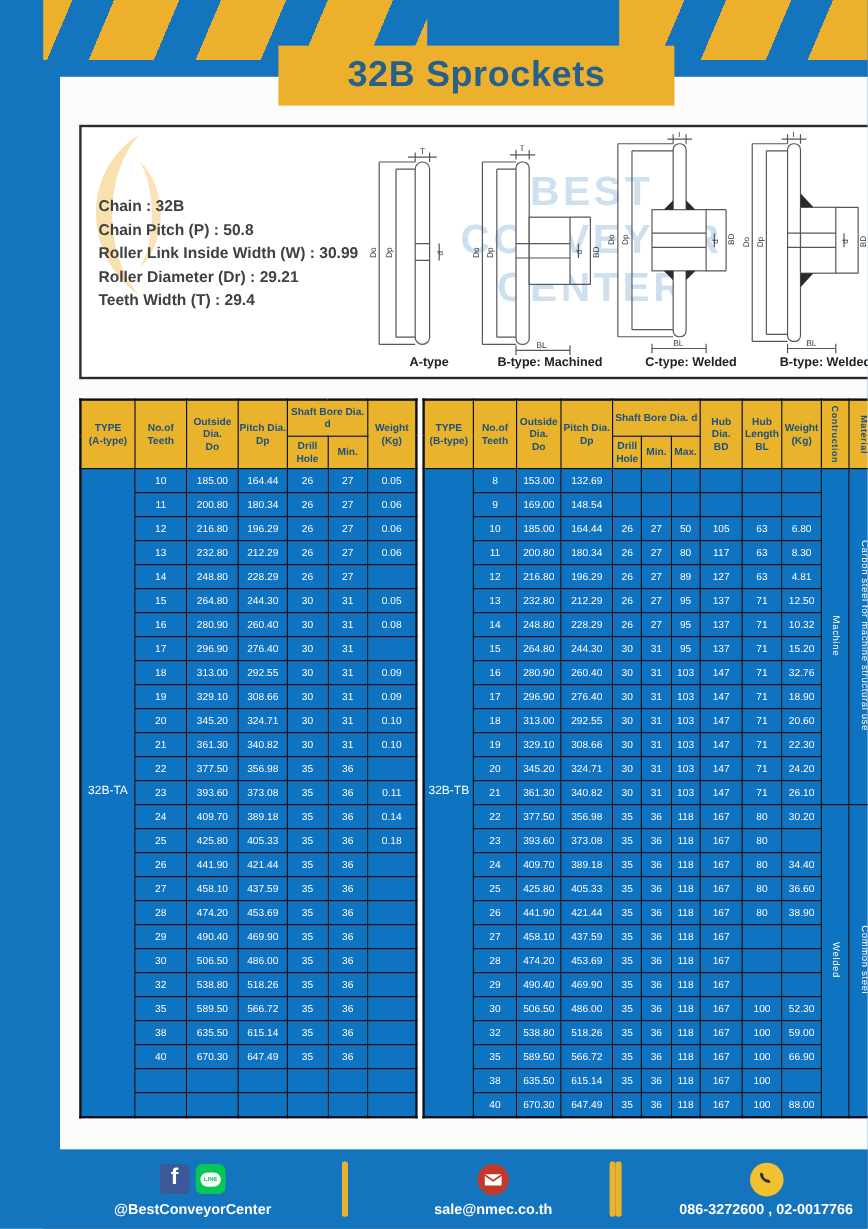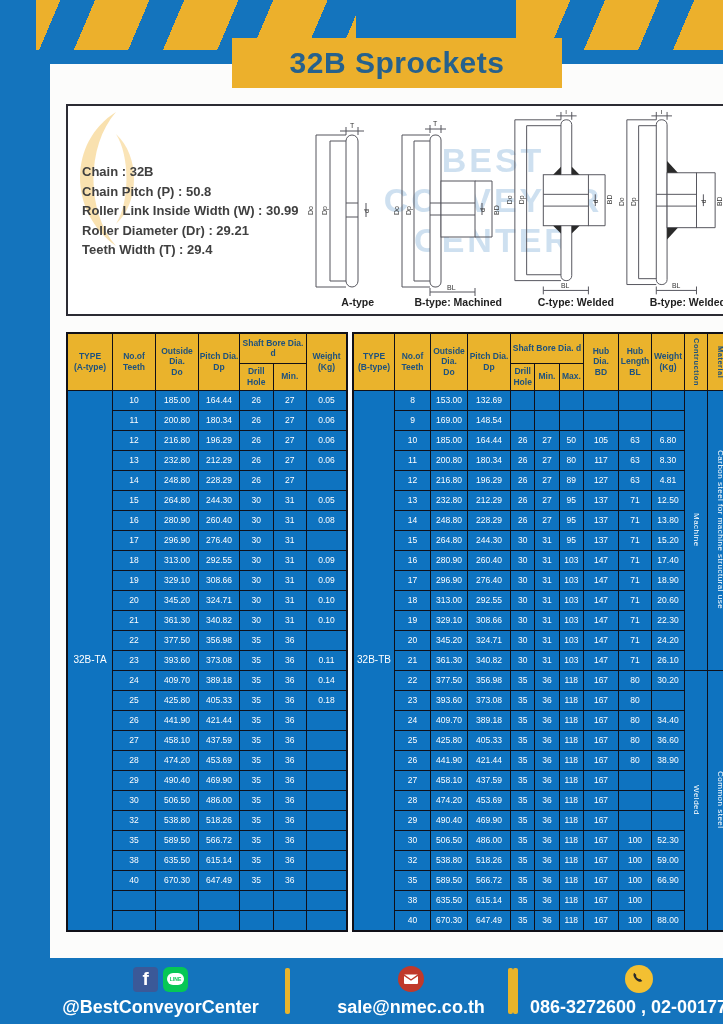--- a/index.html
+++ b/index.html
@@ -47,21 +47,21 @@
   .spec-table td{background:#0e73c0;color:#fff;font-size:8.5px;height:19px;line-height:1;}
   .spec-table .type-cell{font-size:10px;font-weight:normal;}
   .vert{writing-mode:vertical-rl;text-orientation:mixed;}
   th.vert{font-size:7.5px;letter-spacing:.5px;}
   td.vert{font-size:8px;letter-spacing:.5px;}
 
   
   #footer{position:absolute;left:0;top:958px;width:723px;height:66px;background:#1474bd;display:flex;align-items:center;}
   .f-sec{display:flex;flex-direction:column;align-items:center;justify-content:center;gap:3px;height:60px;}
   .f-icons{display:flex;gap:5px;align-items:center;height:30px;}
-  .f-label{font-size:18px;font-weight:bold;color:#fff;white-space:nowrap;}
+  .f-label{font-size:12px;font-weight:bold;color:#fff;white-space:nowrap;}
   .f-div{width:5px;height:46px;background:#e9b42a;border-radius:2px;flex:0 0 auto;}
   #fsec-1{flex:1.22;}
   #fsec-2{flex:0.95;padding-left:24px;}
   #fsec-3{flex:1.58;}
   #fsec-4{flex:1.18;}
   #fb-icon{width:25px;height:25px;background:#3b5998;border-radius:4px;color:#fff;font-size:19px;font-weight:bold;text-align:center;line-height:24px;}
   #line-icon{width:25px;height:25px;background:#06c755;border-radius:6px;display:flex;align-items:center;justify-content:center;}
   #line-bubble{width:17px;height:12px;background:#fff;border-radius:6px;color:#06c755;font-size:5px;font-weight:bold;text-align:center;line-height:12px;}
 </style>
 </head>
@@ -574,21 +574,21 @@
         </tr>
         <tr>
           <td>14</td>
           <td>248.80</td>
           <td>228.29</td>
           <td>26</td>
           <td>27</td>
           <td>95</td>
           <td>137</td>
           <td>71</td>
-          <td>13.80</td>
+          <td>10.32</td>
         </tr>
         <tr>
           <td>15</td>
           <td>264.80</td>
           <td>244.30</td>
           <td>30</td>
           <td>31</td>
           <td>95</td>
           <td>137</td>
           <td>71</td>
@@ -596,21 +596,21 @@
         </tr>
         <tr>
           <td>16</td>
           <td>280.90</td>
           <td>260.40</td>
           <td>30</td>
           <td>31</td>
           <td>103</td>
           <td>147</td>
           <td>71</td>
-          <td>17.40</td>
+          <td>32.76</td>
         </tr>
         <tr>
           <td>17</td>
           <td>296.90</td>
           <td>276.40</td>
           <td>30</td>
           <td>31</td>
           <td>103</td>
           <td>147</td>
           <td>71</td>

